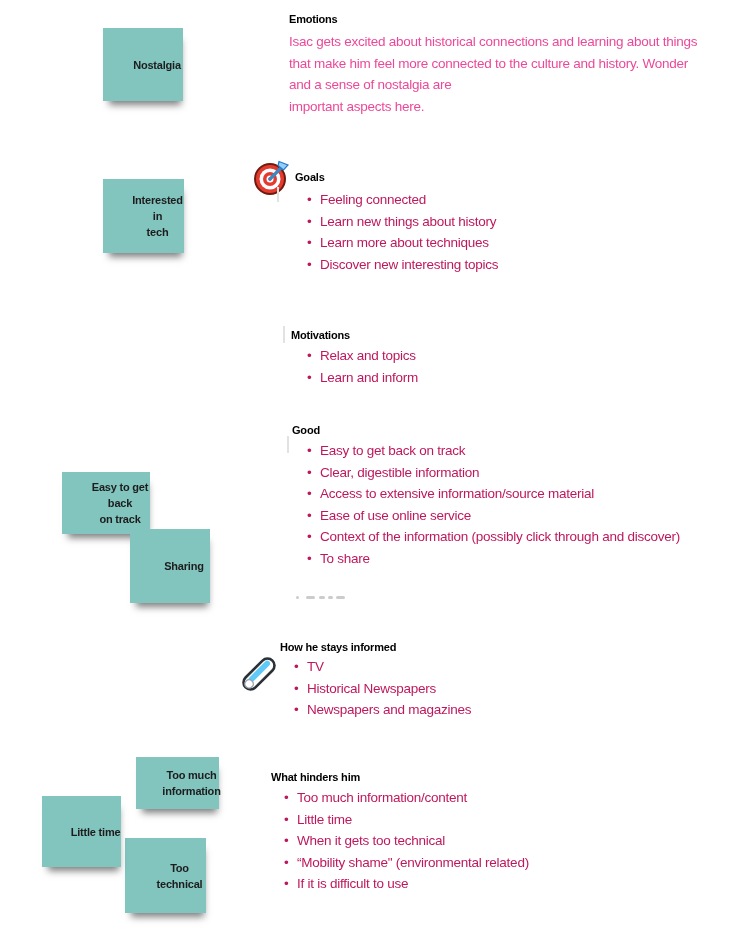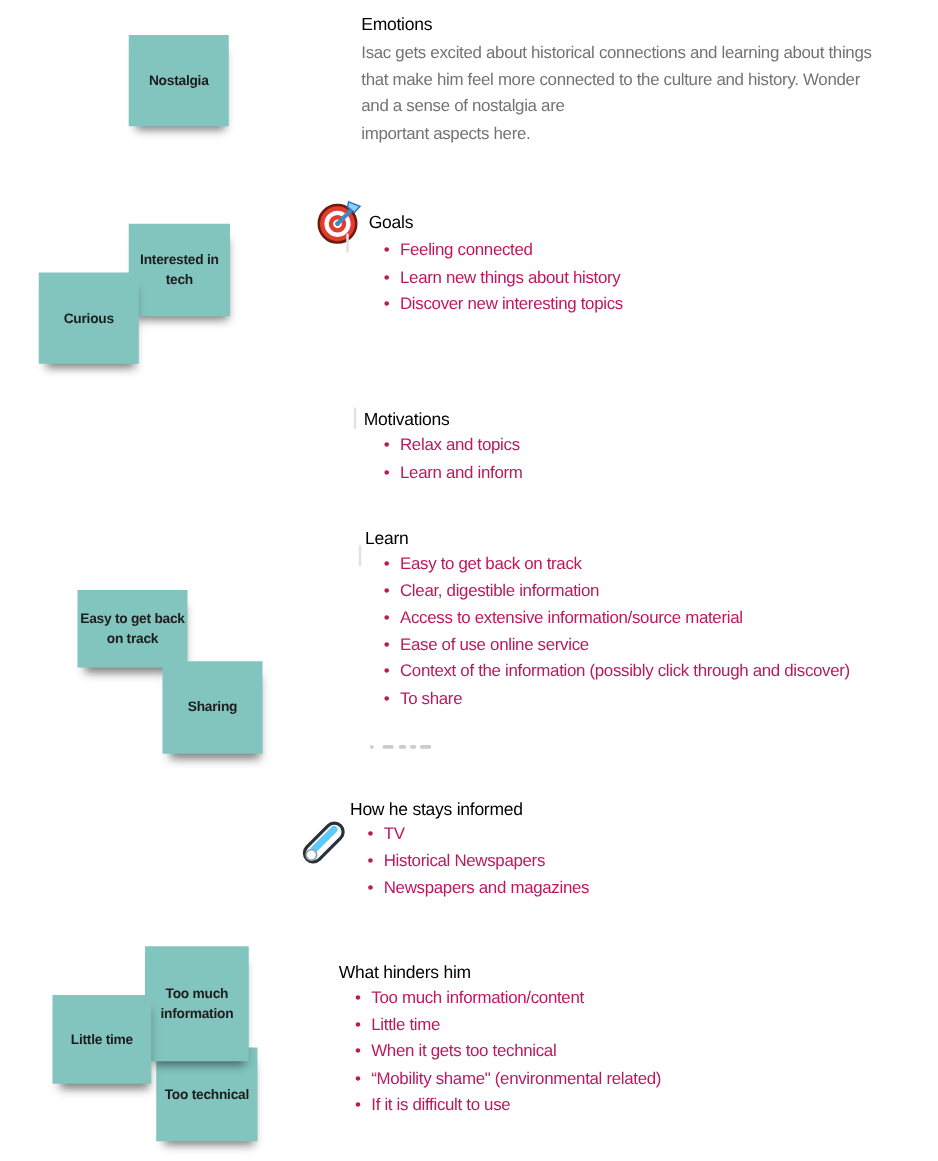--- a/index.html
+++ b/index.html
@@ -6,33 +6,33 @@
   .board{
     position:relative;width:750px;height:929px;background:#ffffff;
     font-family:"Liberation Sans",sans-serif;color:#111;overflow:hidden;
   }
   
   .sticky{
     position:absolute;background:#82c4be;
     display:flex;align-items:center;justify-content:center;text-align:center;
     box-shadow:2px 8px 7px -4px rgba(25,25,25,.55);
   }
-  .s-lines{width:100%;}
+  .s-lines{width:100%;padding-left:28px;}
   .s-line{
     display:block;font-size:11px;font-weight:600;letter-spacing:-.2px;
     color:#1d1d1d;line-height:16px;
   }
   
   .sec-title{
-    position:absolute;margin:0;font-size:14px;font-weight:400;
+    position:absolute;margin:0;font-size:11px;font-weight:700;
     letter-spacing:-.2px;line-height:18px;color:#000;white-space:nowrap;
   }
   .para{
     position:absolute;font-size:13.5px;letter-spacing:-.25px;line-height:21.5px;
-    color:#737373;white-space:nowrap;
+    color:#ec4899;white-space:nowrap;
   }
   .pline{display:block;}
   .blist{
     position:absolute;list-style:none;margin:0;padding:0;
     font-size:13.5px;letter-spacing:-.25px;color:#be185d;
   }
   .blist li{position:relative;line-height:21.6px;padding-left:13px;white-space:nowrap;}
   .blist li::before{content:"\2022";position:absolute;left:0;top:0;}
   
   .icon{position:absolute;}
@@ -51,40 +51,35 @@
       </div>
   </div>
 
   <div class="sticky" style="left:103px;top:179px;width:81px;height:74px;z-index:1;">
     <div class="s-lines">
         <span class="s-line">Interested in</span>
         <span class="s-line">tech</span>
       </div>
   </div>
 
-  <div class="sticky" style="left:31px;top:218px;width:80px;height:73px;z-index:2;">
-    <div class="s-lines">
-        <span class="s-line">Curious</span>
-      </div>
-  </div>
 
   <div class="sticky" style="left:62px;top:472px;width:88px;height:62px;z-index:1;">
     <div class="s-lines">
         <span class="s-line">Easy to get back</span>
         <span class="s-line">on track</span>
       </div>
   </div>
 
   <div class="sticky" style="left:130px;top:529px;width:80px;height:74px;z-index:2;">
     <div class="s-lines">
         <span class="s-line">Sharing</span>
       </div>
   </div>
 
-  <div class="sticky" style="left:116px;top:757px;width:83px;height:92px;z-index:2;">
+  <div class="sticky" style="left:136px;top:757px;width:83px;height:52px;z-index:2;">
     <div class="s-lines">
         <span class="s-line">Too much</span>
         <span class="s-line">information</span>
       </div>
   </div>
 
   <div class="sticky" style="left:42px;top:796px;width:79px;height:71px;z-index:3;">
     <div class="s-lines">
         <span class="s-line">Little time</span>
       </div>
@@ -110,30 +105,31 @@
     <circle cx="18" cy="21" r="7" fill="#e33b2e"></circle>
     <circle cx="18" cy="21" r="3.5" fill="#ffffff"></circle>
     <circle cx="18" cy="21" r="1.8" fill="#e33b2e"></circle>
     <line x1="18" y1="21" x2="30" y2="9" stroke="#3b88c3" stroke-width="3.2" stroke-linecap="round"></line>
     <polygon points="27,3.5 36,7 31.5,12 26,7.5" fill="#8fd0fa" stroke="#2a76c6" stroke-width="1.2"></polygon>
   </svg>
   <h3 class="sec-title" style="left:295px;top:168px;">Goals</h3>
   <ul class="blist" style="left:307px;top:189px;">
       <li><span>Feeling connected</span></li>
       <li><span>Learn new things about history</span></li>
+      <li><span>Learn more about techniques</span></li>
       <li><span>Discover new interesting topics</span></li>
     </ul>
 
   <h3 class="sec-title" style="left:291px;top:326px;">Motivations</h3>
   <ul class="blist" style="left:307px;top:345px;">
       <li><span>Relax and topics</span></li>
       <li><span>Learn and inform</span></li>
     </ul>
 
-  <h3 class="sec-title" style="left:292px;top:421px;">Learn</h3>
+  <h3 class="sec-title" style="left:292px;top:421px;">Good</h3>
   <ul class="blist" style="left:307px;top:440px;">
       <li><span>Easy to get back on track</span></li>
       <li><span>Clear, digestible information</span></li>
       <li><span>Access to extensive information/source material</span></li>
       <li><span>Ease of use online service</span></li>
       <li><span>Context of the information (possibly click through and discover)</span></li>
       <li><span>To share</span></li>
     </ul>
 
   <div>

